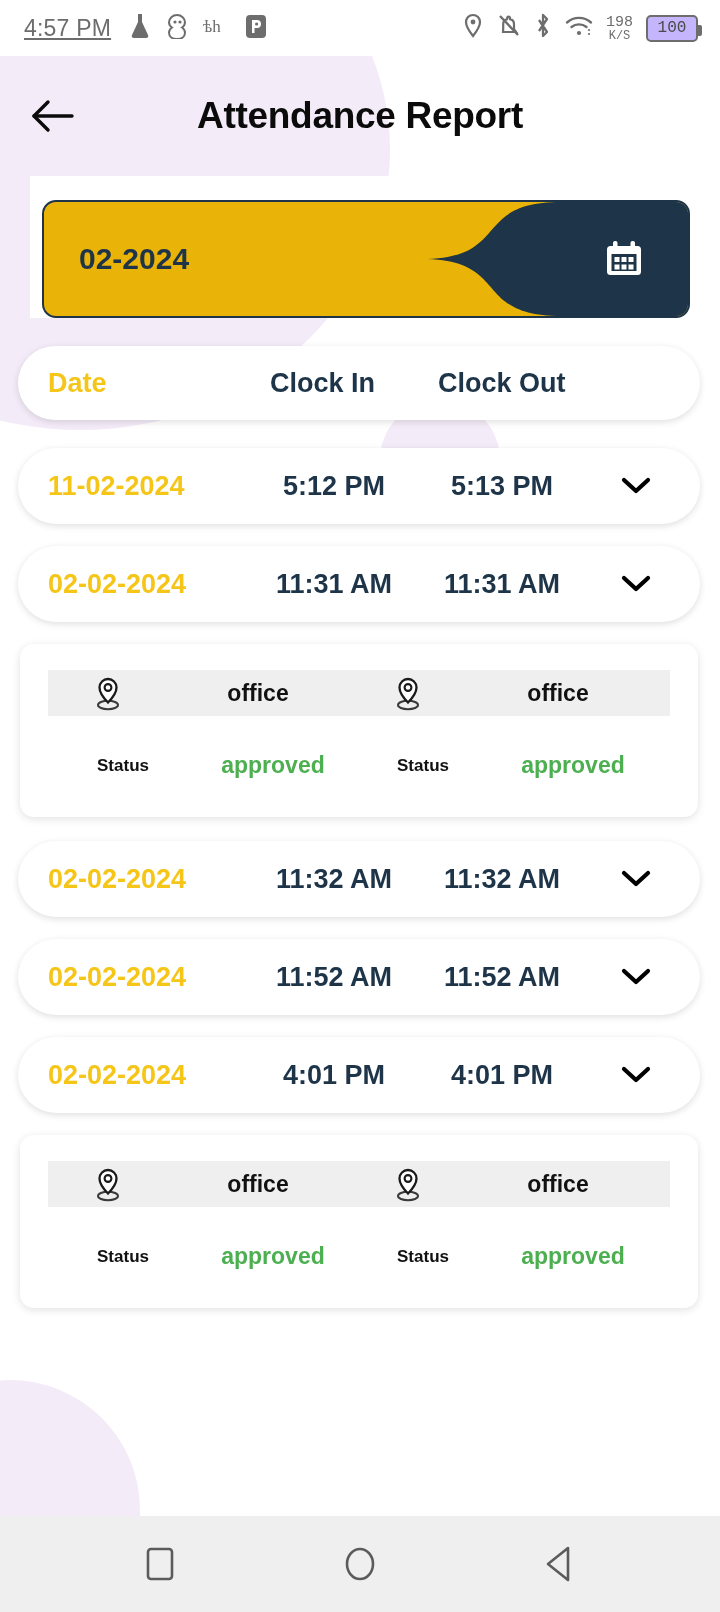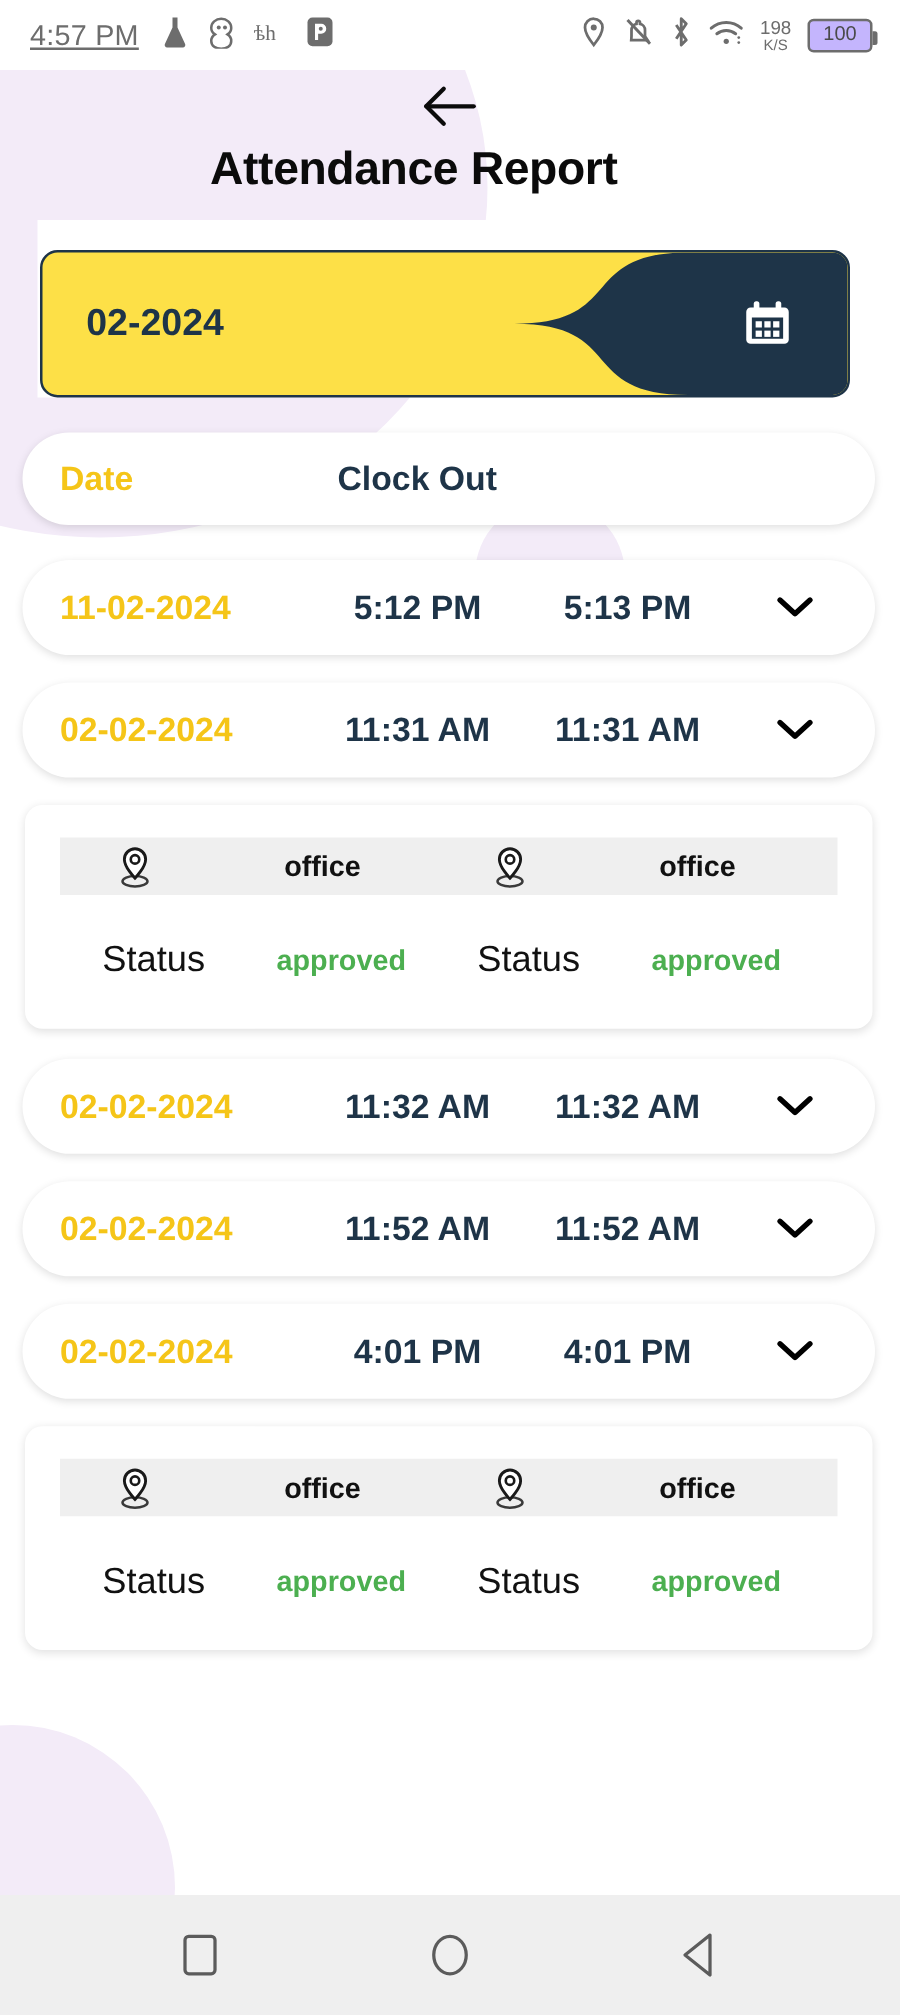--- a/index.html
+++ b/index.html
@@ -21,41 +21,40 @@
   .statusbar {
     position:relative; z-index:5;
     height:56px; width:100%;
     display:flex; align-items:center;
     padding:0 22px 0 24px;
     background:#ffffff;
     color:#6d6d6d;
   }
   .sb-time { font-size:23px; color:#6d6d6d; letter-spacing:.2px;text-decoration:underline; }
   .sb-left-icons { display:flex; align-items:center; gap:16px; margin-left:18px; }
-  .sb-right { margin-left:auto; display:flex; align-items:center; gap:13px; }
+  .sb-right { margin-left:auto; display:flex; align-items:center; gap:13px;font-family:Liberation Mono, monospace; }
   .sb-ico { display:block; }
   .sb-net { font-size:12px; line-height:1.0; text-align:center; color:#6d6d6d; }
   .sb-net b { display:block; font-size:15px; font-weight:400; }
   .sb-batt {
     position:relative; width:52px; height:27px;
     border:2.5px solid #6d6d6d; border-radius:5px;
     display:flex; align-items:center; justify-content:center;
     font-size:16px; color:#4a4a4a; background:#c4b5fd;
   }
   .sb-batt:after {
     content:""; position:absolute; right:-6px; top:8px;
     width:4px; height:11px; background:#6d6d6d; border-radius:0 2px 2px 0;
   }
 
   
   .appbar {
     position:relative; z-index:5;
     height:120px; display:flex; align-items:center;
     padding:0 24px;
-    flex-direction:column;
   }
   .backbtn {
     width:58px; height:58px; display:flex; align-items:center; justify-content:center;
     cursor:pointer; flex:0 0 auto;
   }
   .page-title {
     flex:1; text-align:center;
     font-size:37px; font-weight:bold; color:#0b0b0b;
     margin-right:58px; letter-spacing:-.3px;
   }
@@ -69,23 +68,23 @@
   }
   .sheet-inner { padding:0 0 0 0; }
 
   .select-label {
     font-size:29px; font-weight:bold; color:#1e3448;
     padding:0 0 0 2px; margin-bottom:26px;
   }
 
   
   .month-box {
-    position:relative; height:118px; width:648px; margin-left:2px;
+    position:relative; height:118px; width:648px; margin-left:12px;
     border:2px solid #1e3448; border-radius:14px;
-    background:#fde047; overflow:hidden; cursor:pointer;
+    background:#eab308; overflow:hidden; cursor:pointer;
   }
   .month-curve { position:absolute; inset:0; width:100%; height:100%; }
   .month-value {
     position:absolute; left:35px; top:50%; transform:translateY(-50%);
     font-size:30px; font-weight:bold; color:#1e3448; z-index:2;
   }
   .month-cal {
     position:absolute; right:42px; top:50%; transform:translateY(-50%);
     z-index:3; display:flex; align-items:center;
   }
@@ -133,21 +132,21 @@
   .dcell.loc {
     width:180px; justify-content:center;
     font-size:23px; font-weight:bold; color:#111111;
   }
   .detail-status {
     display:flex; align-items:center; margin:0 28px; padding-top:36px;
   }
   .scell { display:flex; align-items:center; }
   .scell.lbl {
     width:150px; justify-content:center;
-    font-size:29px; font-weight:normal; color:#111111;
+    font-size:17px; font-weight:bold; color:#111111;
   }
   .scell.val {
     width:150px; justify-content:center;
     font-size:23px; font-weight:bold; color:#4caf50;
   }
 
   
   .navbar {
     position:absolute; left:0; bottom:0; width:100%; height:96px;
     background:#efefef; z-index:6;
@@ -263,20 +262,21 @@
         </svg>
       </div>
     </div>
   </div>
 </div>
 
 <div class="table-wrap">
 
   <div class="pill header-pill">
     <div class="c-date head">Date</div>
+    <div class="c-in head">Clock In</div>
     <div class="c-out head">Clock Out</div>
     <div class="c-chev"></div>
   </div>
 
   <div class="pill">
     <div class="c-date">11-02-2024</div>
     <div class="c-in">5:12 PM</div>
     <div class="c-out">5:13 PM</div>
     <div class="c-chev">
       <svg width="34" height="22" viewBox="0 0 34 22">

